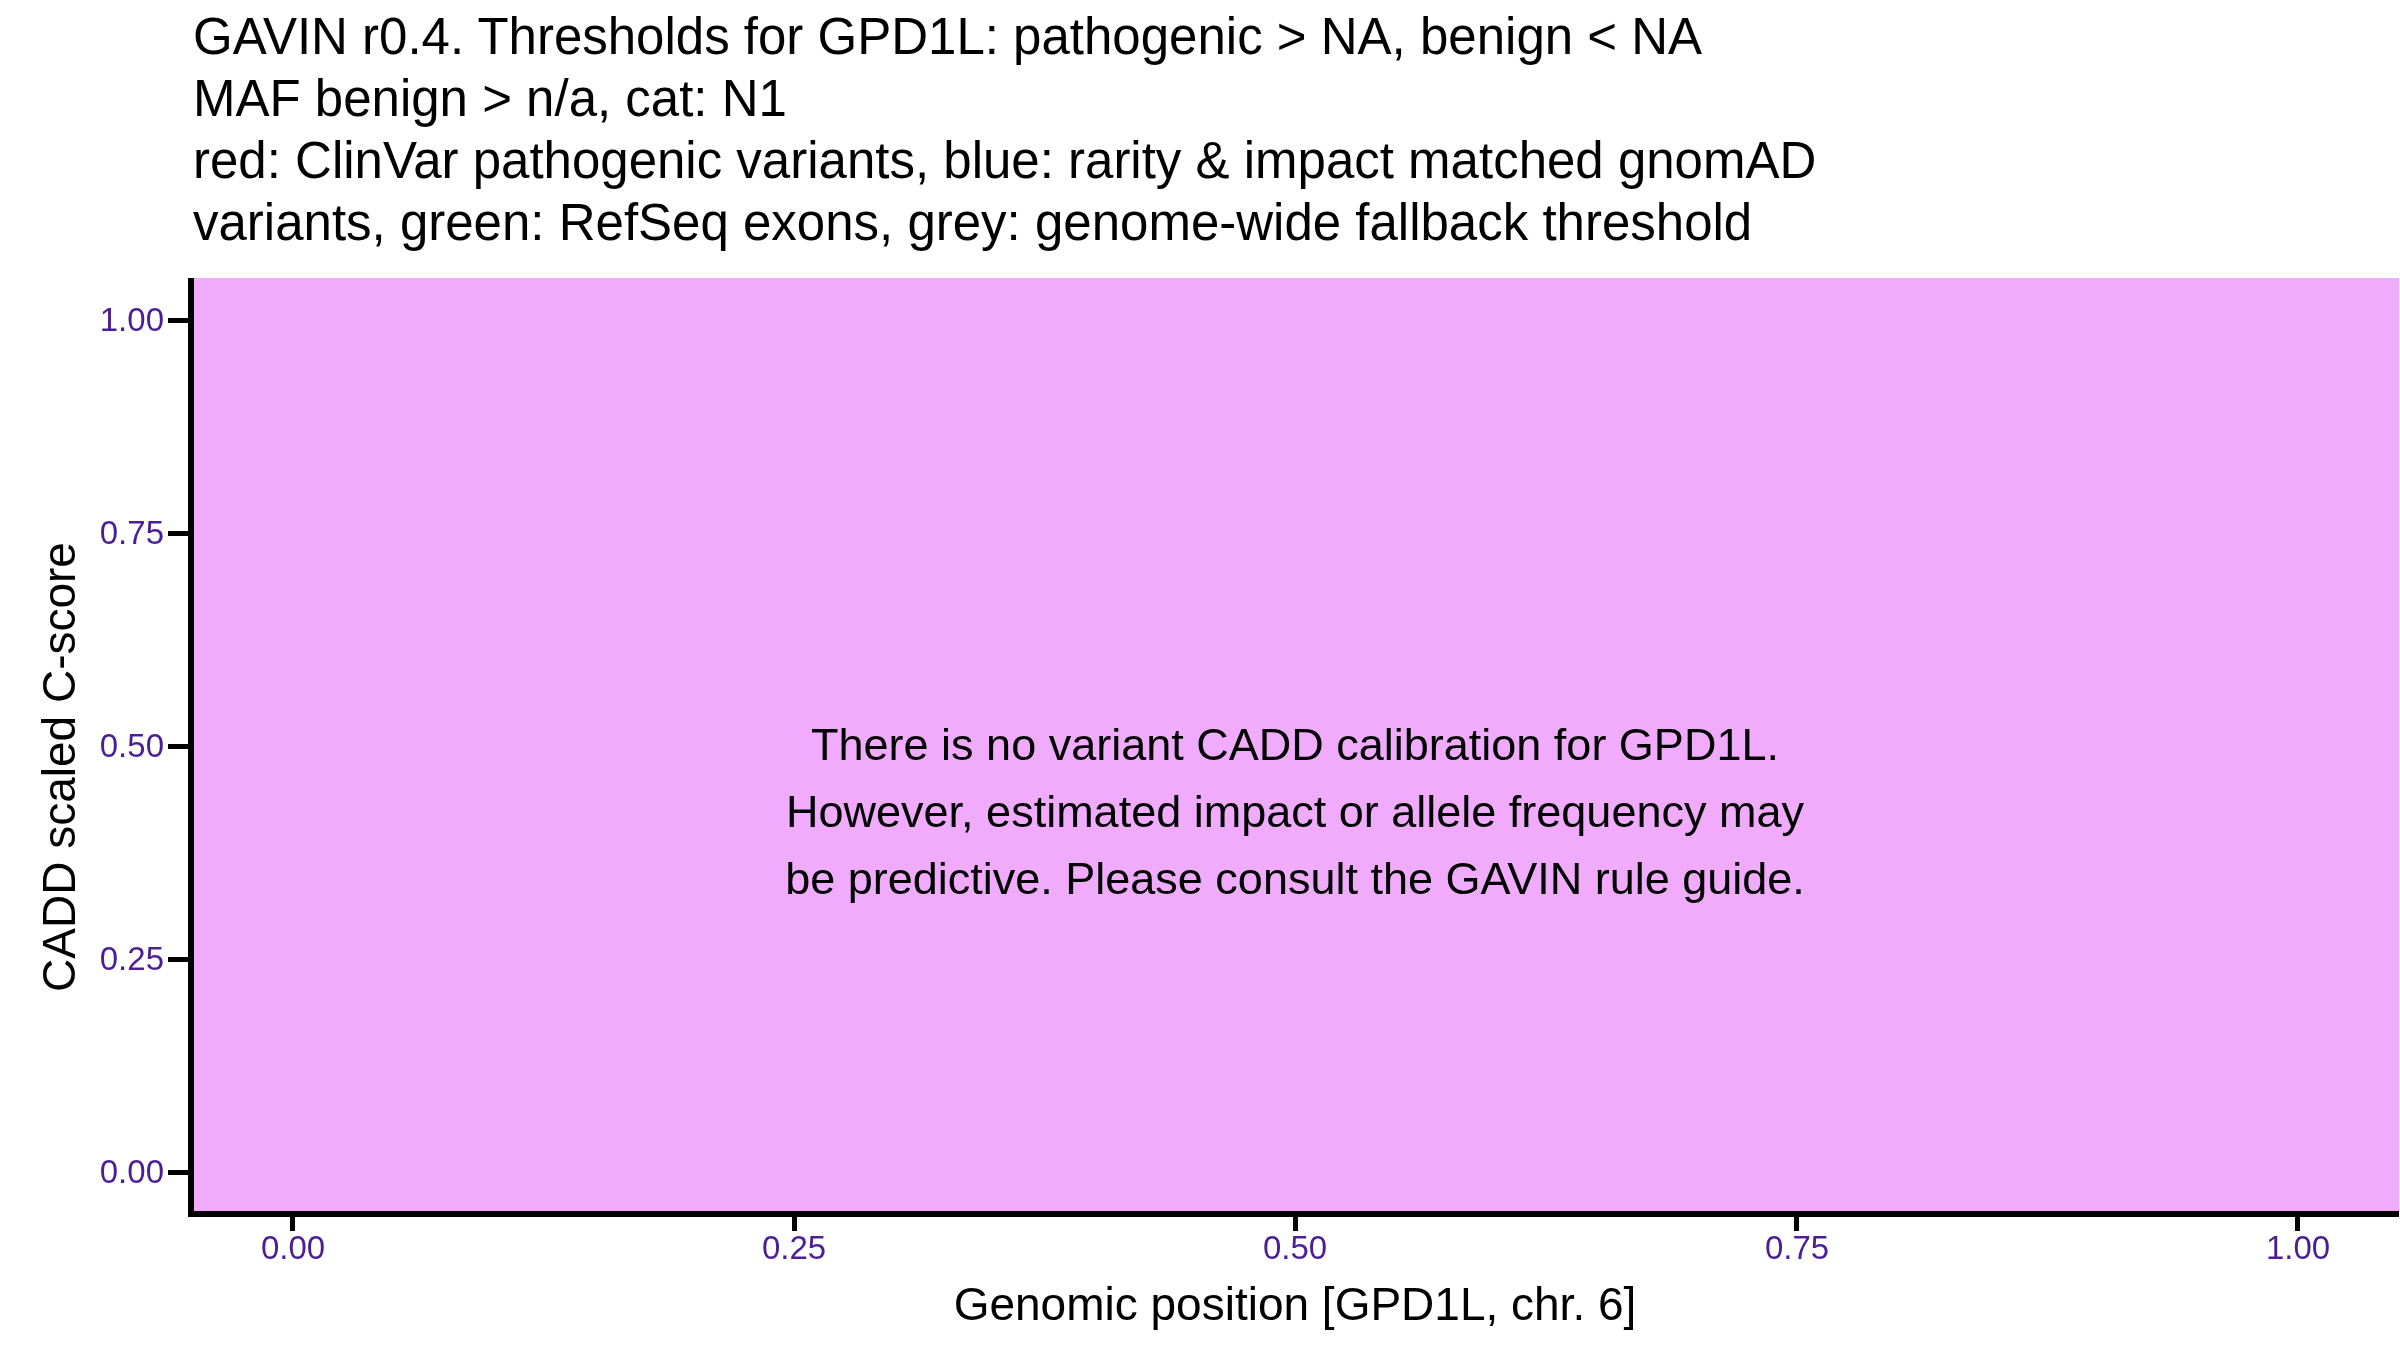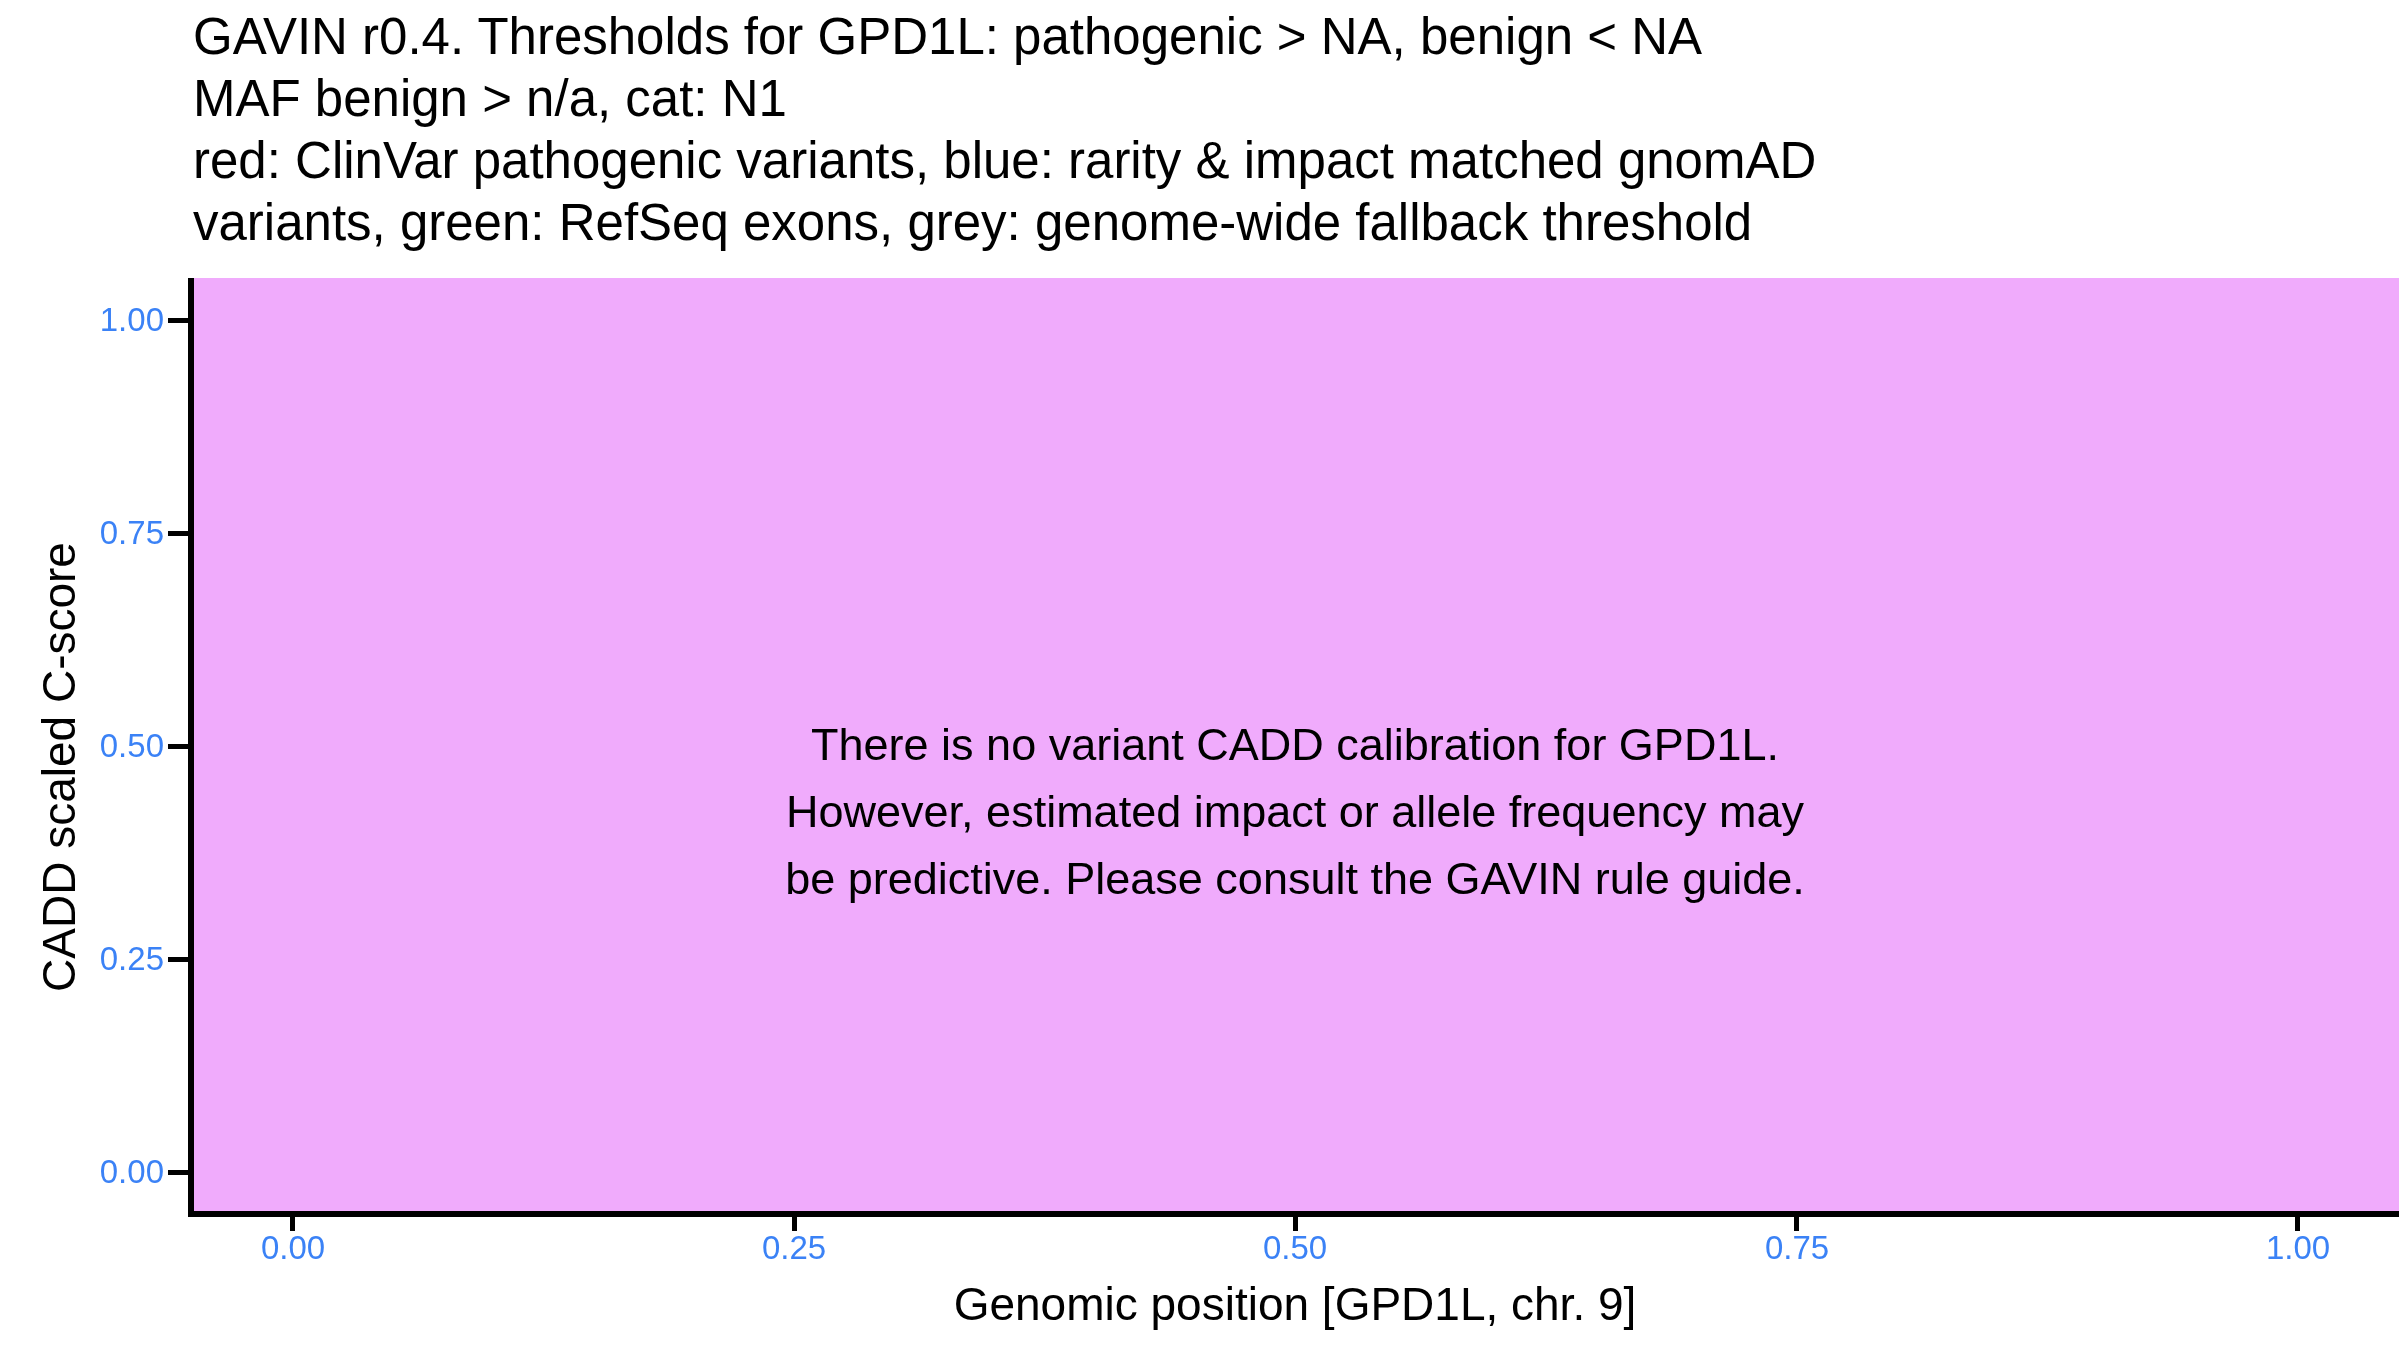--- a/index.html
+++ b/index.html
@@ -60,21 +60,21 @@
   }
   .x-tick {
     top: 1217px;
     width: 5px;
     height: 14px;
   }
   .tick-label {
     position: absolute;
     font-size: 33px;
     line-height: 36px;
-    color: #3b82f6;
+    color: #4c1d95;
   }
   .y-tick-label {
     left: 15px;
     width: 128px;
     text-align: right;
   }
   .x-tick-label {
     width: 140px;
     top: 1230px;
     text-align: center;
@@ -149,17 +149,17 @@
   <div class="tick x-tick" style="left:1272px;"></div>
   <div class="tick x-tick" style="left:1773px;"></div>
   <div class="tick x-tick" style="left:2274px;"></div>
 
   <div class="tick-label x-tick-label" style="left:202px;">0.00</div>
   <div class="tick-label x-tick-label" style="left:703px;">0.25</div>
   <div class="tick-label x-tick-label" style="left:1204px;">0.50</div>
   <div class="tick-label x-tick-label" style="left:1706px;">0.75</div>
   <div class="tick-label x-tick-label" style="left:2207px;">1.00</div>
 
-  <div class="x-axis-title">Genomic position [GPD1L, chr. 9]</div>
+  <div class="x-axis-title">Genomic position [GPD1L, chr. 6]</div>
 
   <div class="y-axis-title">CADD scaled C-score</div>
 
 </div>
 
 </body></html>

